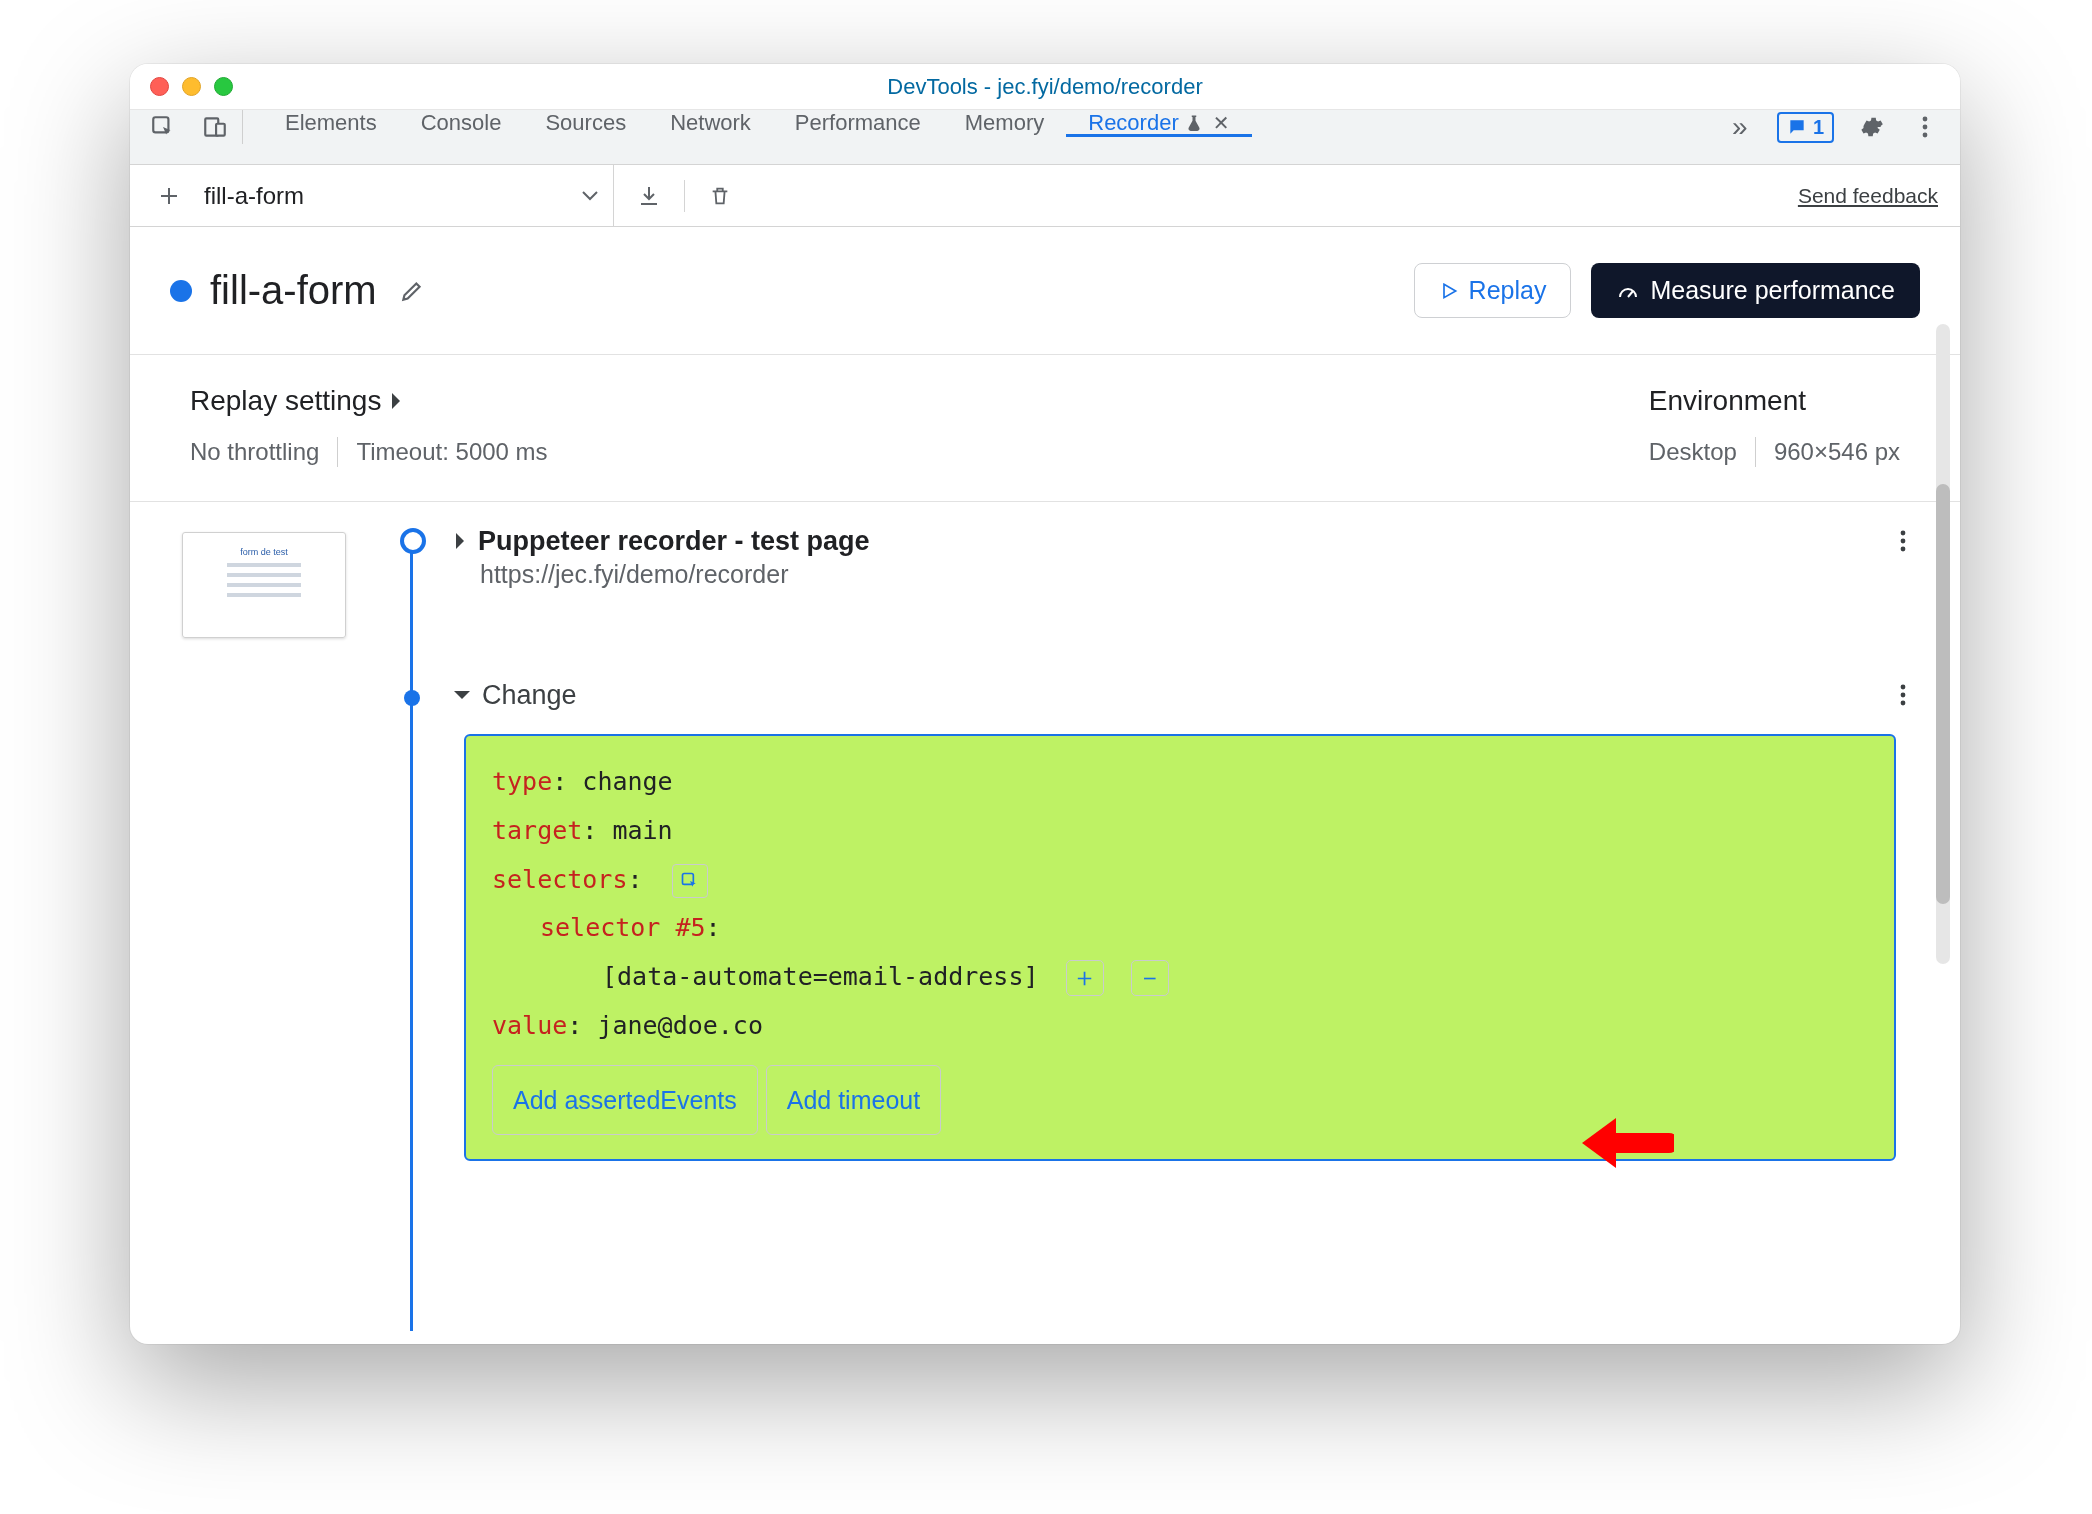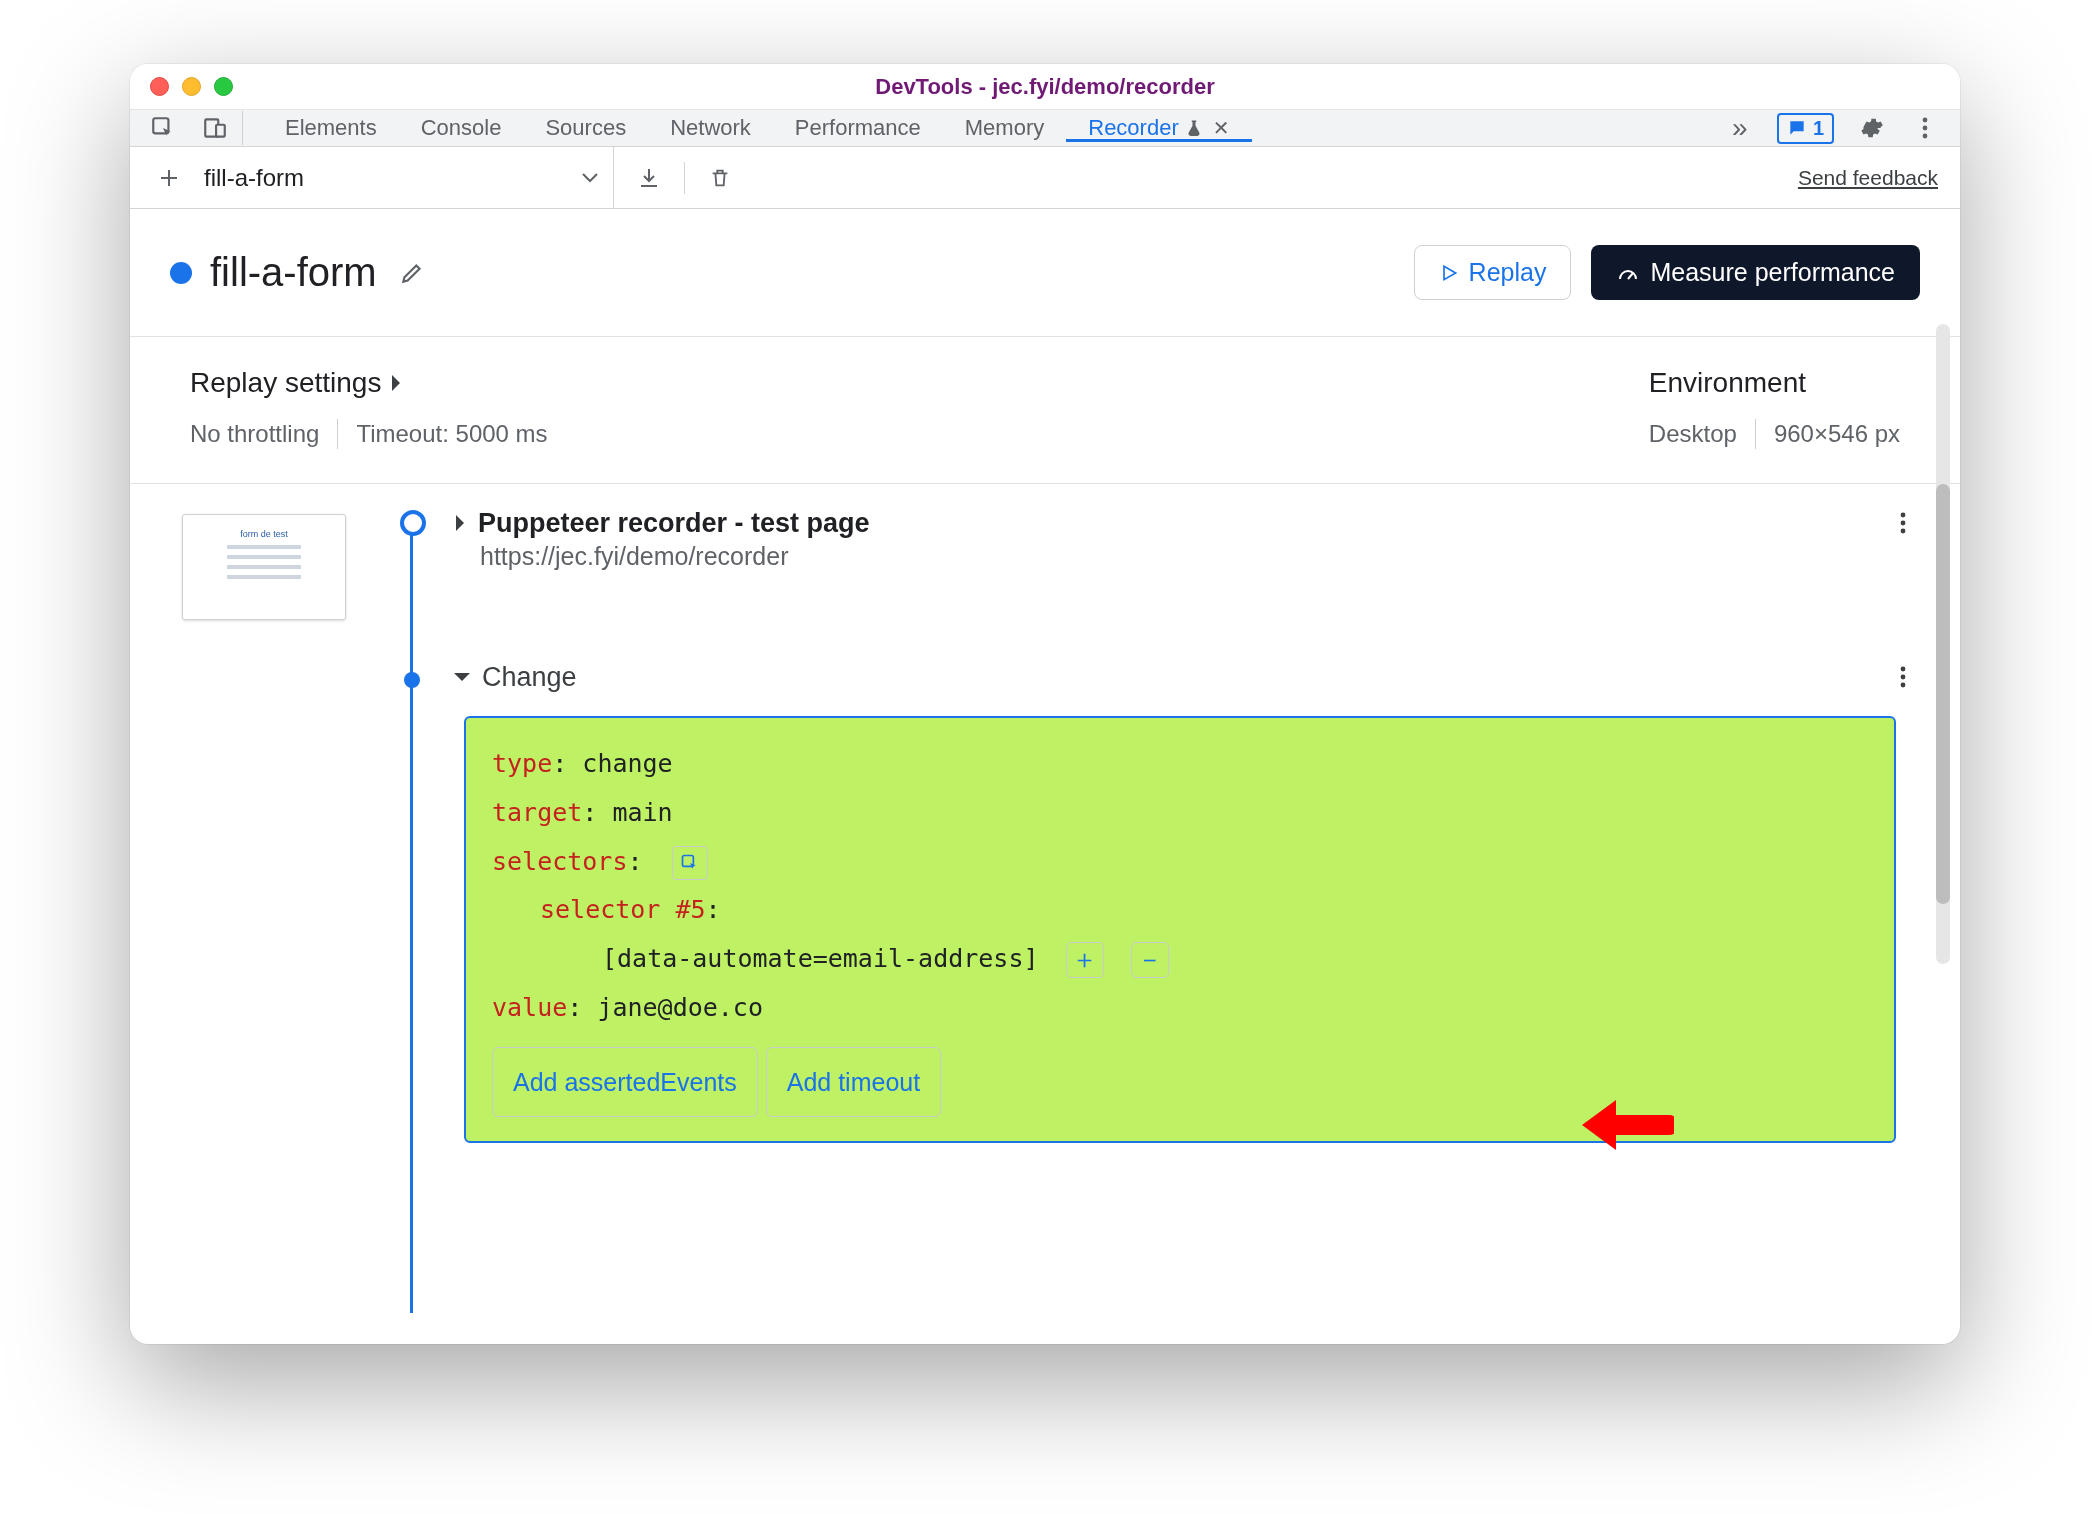--- a/index.html
+++ b/index.html
@@ -38,29 +38,29 @@
     position: relative;
     border-bottom: 1px solid #e6e6e6;
   }
   .traffic-lights { display: flex; gap: 13px; padding-left: 20px; }
   .tl { width: 19px; height: 19px; border-radius: 50%; }
   .tl.red { background:#ff5f57; border:1px solid #e24640; }
   .tl.yel { background:#febc2e; border:1px solid #e1a326; }
   .tl.grn { background:#28c840; border:1px solid #21a934; }
   .titlebar .title {
     position:absolute; left:50%; transform:translateX(-50%);
-    font-weight:700; font-size:22px; color:#701a75;
+    font-weight:400; font-size:22px; color:#0369a1;
   }
 
   
   .devtabs {
-    height: 37px;
+    height: 55px;
     border-bottom: 1px solid #d4d4d4;
     display:flex;
-    align-items:center;
+    align-items:flex-start;
     background:#f1f3f4;
     position:relative;
   }
   .dt-left { display:flex; align-items:center; padding:0 10px 0 16px; border-right:1px solid #cfcfcf; gap:18px; }
   .icon-btn { display:inline-flex; align-items:center; justify-content:center; width:34px; height:34px; color:#555; }
   .tabs-group { display:flex; align-items:stretch; gap:0; padding-left:20px; }
   .tab {
     display:flex; align-items:center; padding:0 22px;
     font-size:22px; color:#5f6368; cursor:pointer; position:relative;
   }

